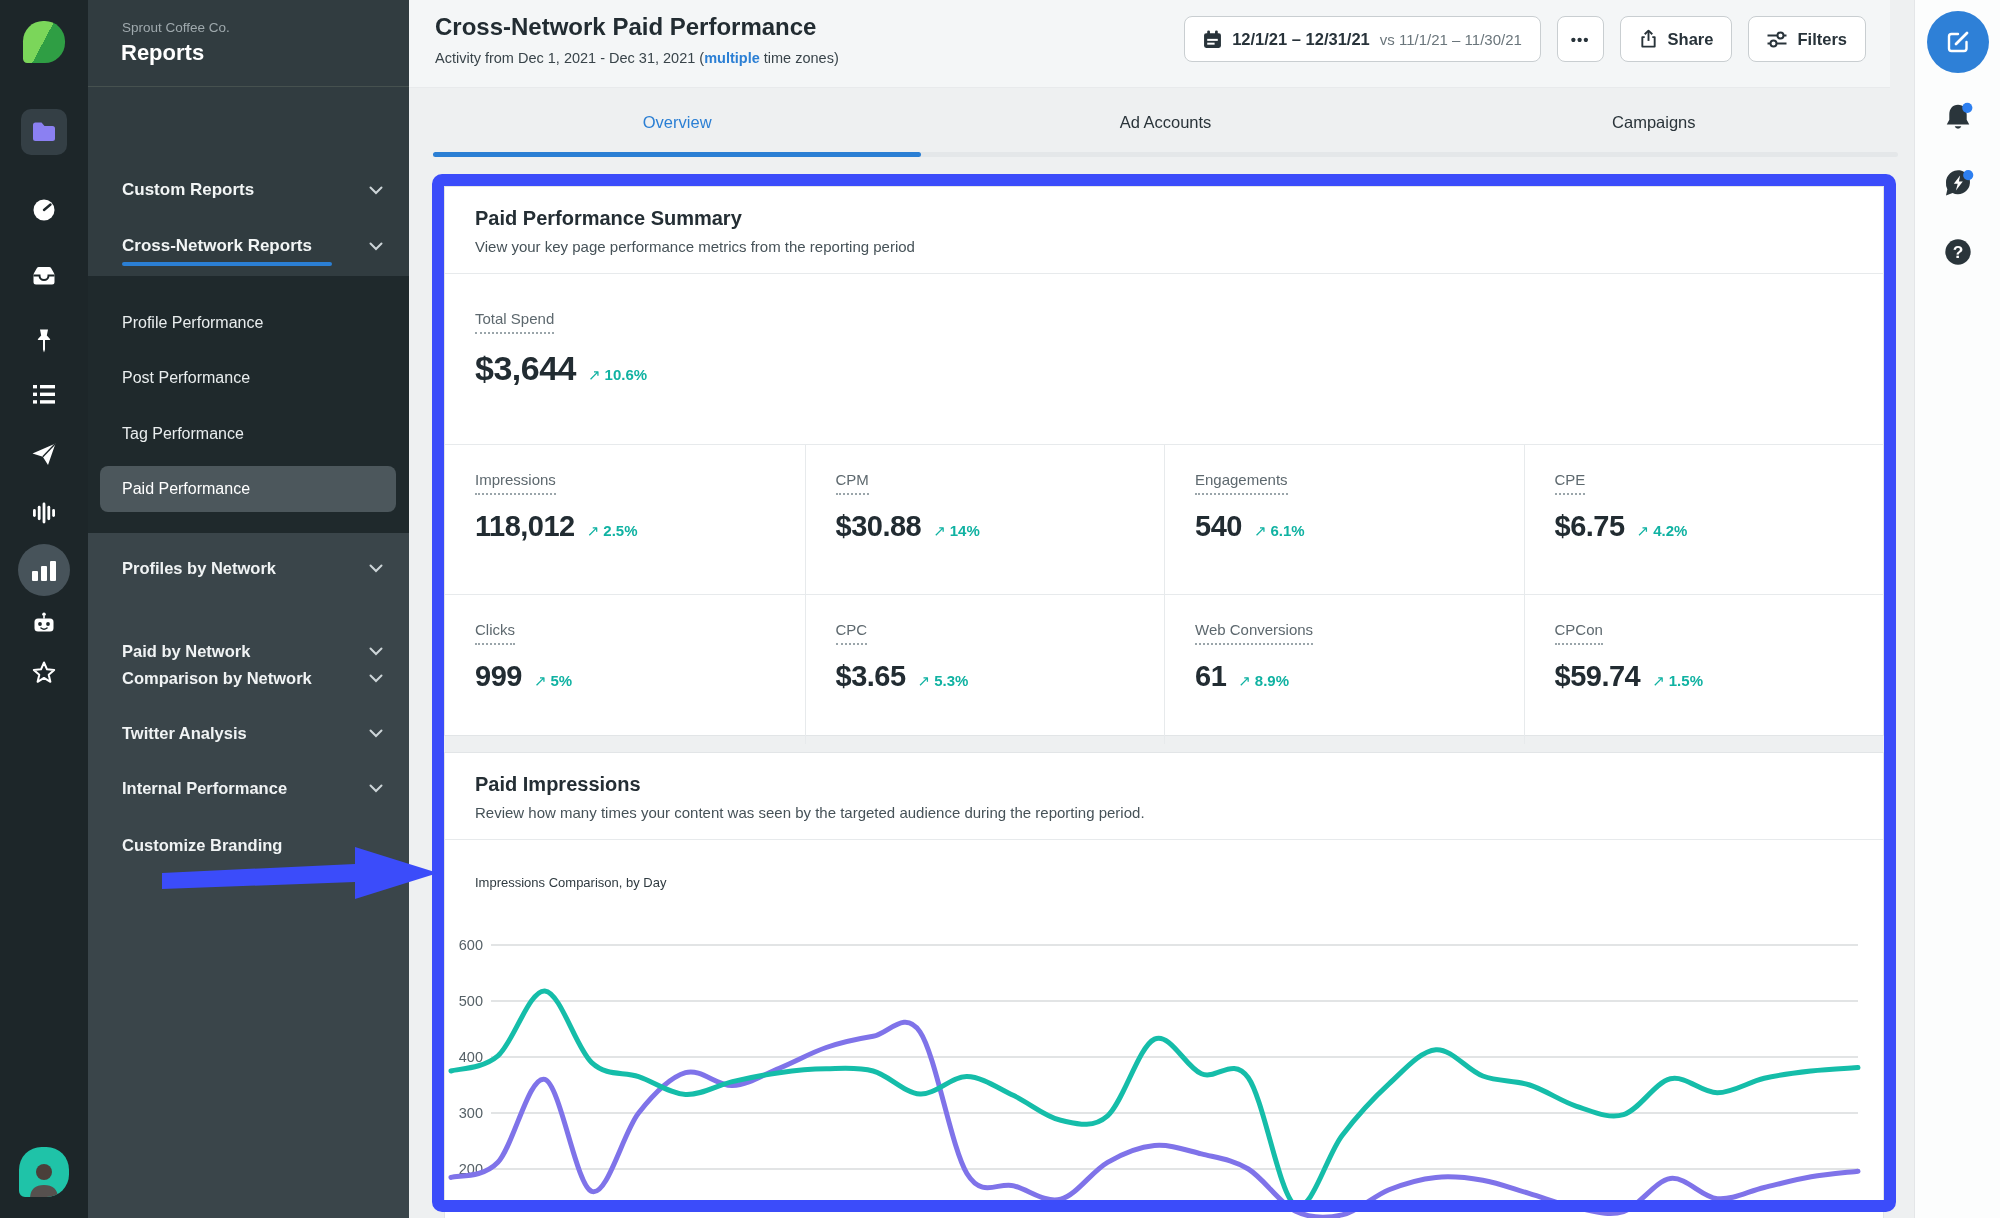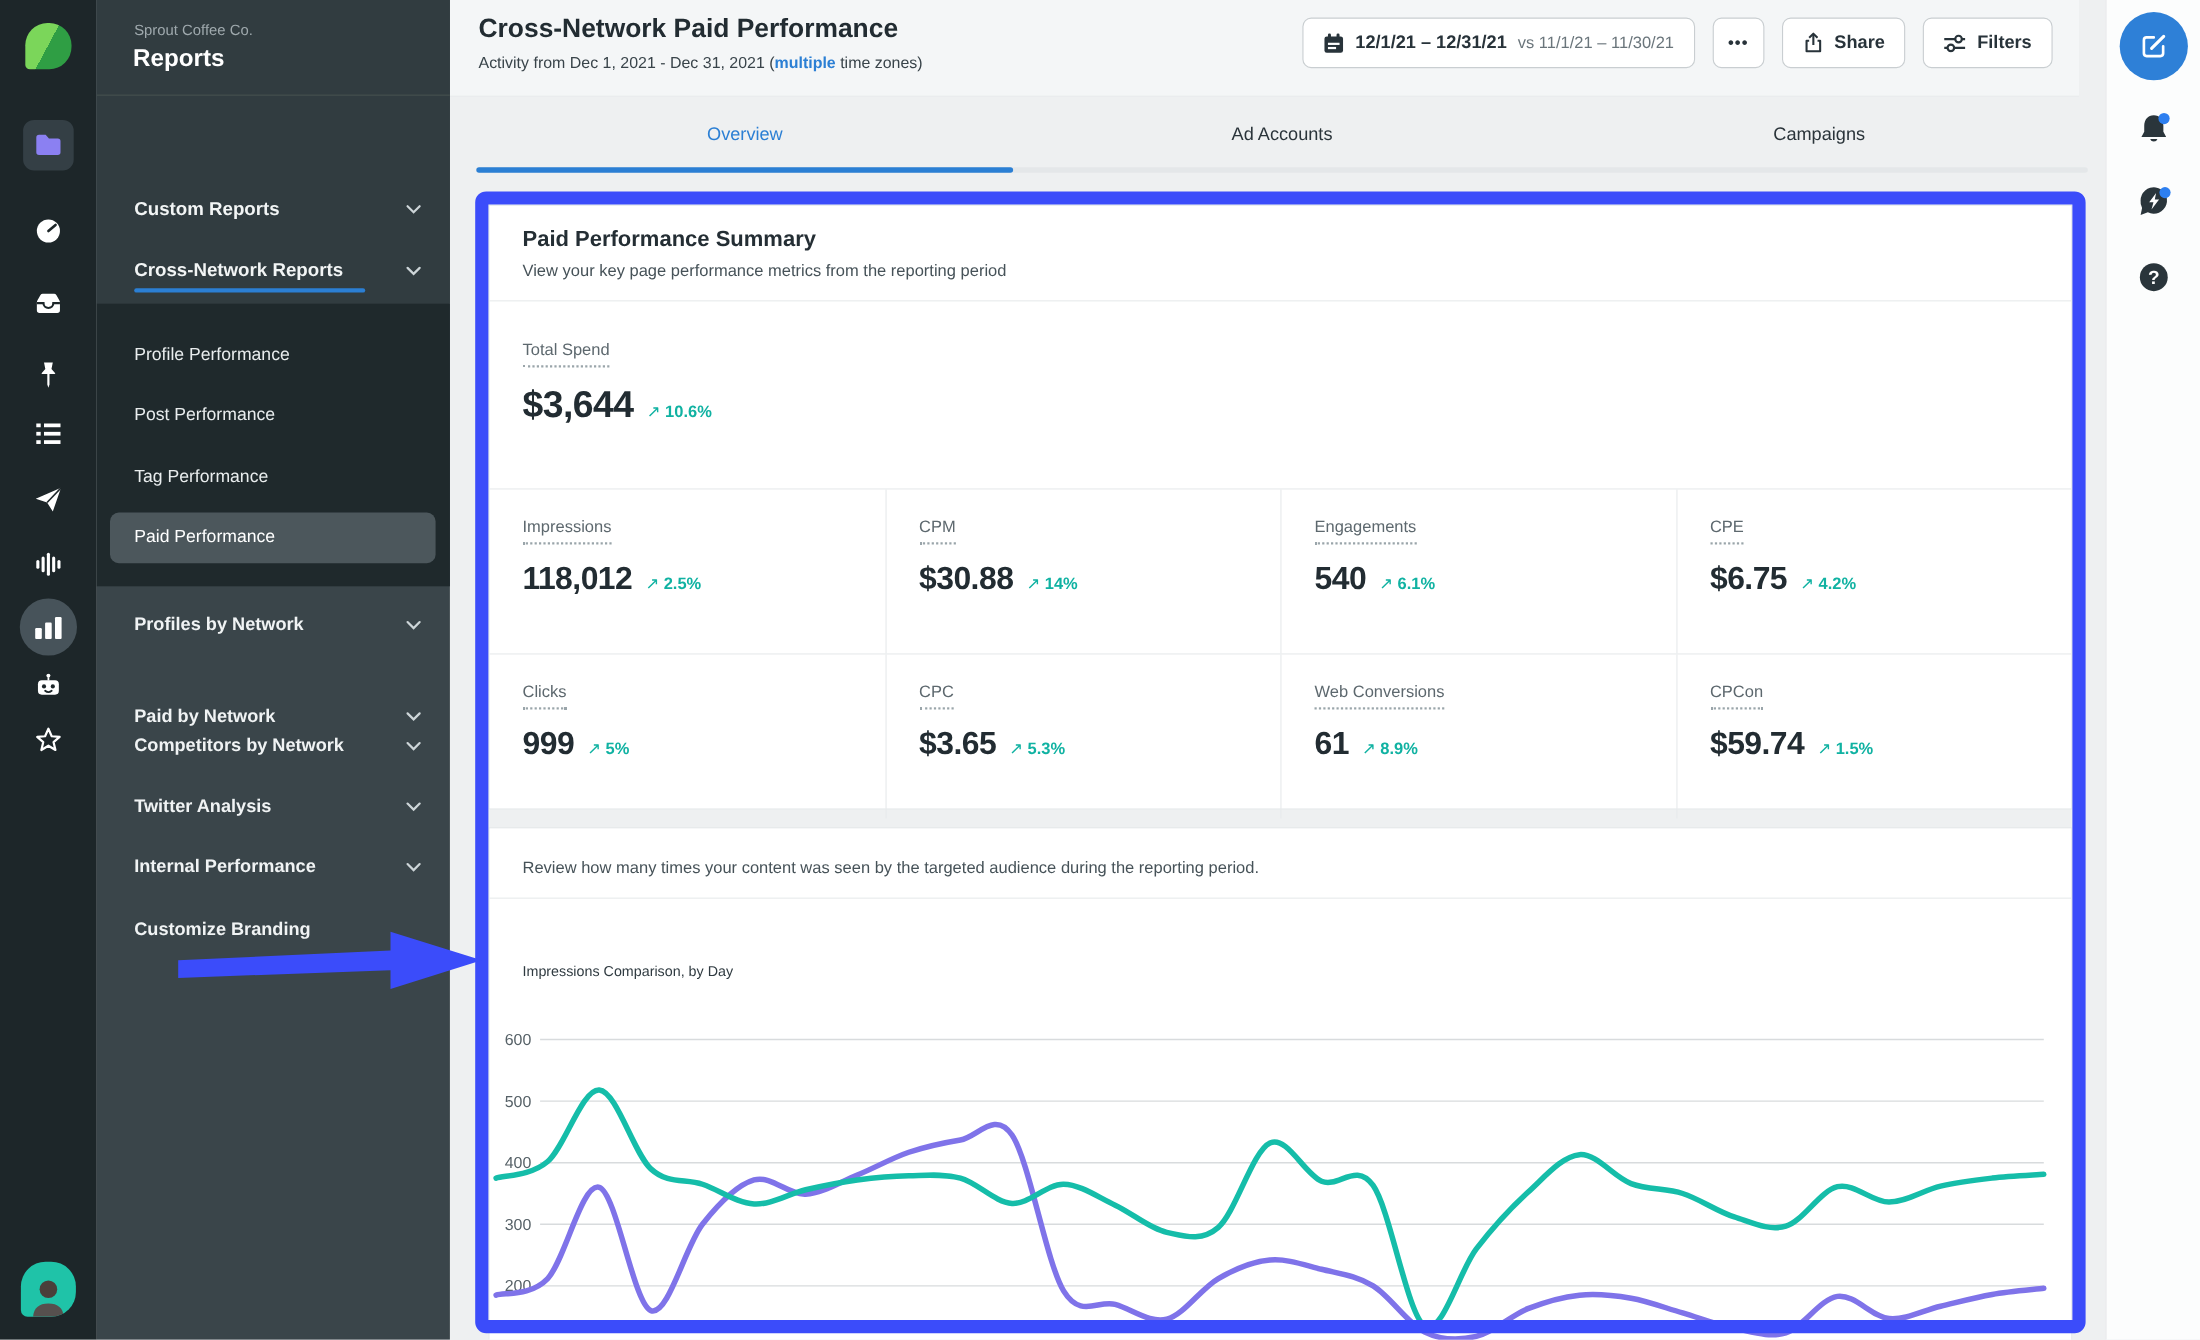--- a/index.html
+++ b/index.html
@@ -208,21 +208,21 @@
       </svg>
   </div>
   <div class="sb-section" style="top:624px;">
     <span>Paid by Network</span>
       <span style="flex:1;"></span>
     <svg width="14" height="9" viewBox="0 0 14 9">
         <path d="M1.5 1.5 L7 7 L12.5 1.5" stroke="#cdd5d8" stroke-width="2" fill="none" stroke-linecap="round"></path>
       </svg>
   </div>
   <div class="sb-section" style="top:651px;">
-    <span>Competitors by Network</span>
+    <span>Comparison by Network</span>
       <span style="flex:1;"></span>
     <svg width="14" height="9" viewBox="0 0 14 9">
         <path d="M1.5 1.5 L7 7 L12.5 1.5" stroke="#cdd5d8" stroke-width="2" fill="none" stroke-linecap="round"></path>
       </svg>
   </div>
   <div class="sb-section" style="top:706px;">
     <span>Twitter Analysis</span>
       <span style="flex:1;"></span>
     <svg width="14" height="9" viewBox="0 0 14 9">
         <path d="M1.5 1.5 L7 7 L12.5 1.5" stroke="#cdd5d8" stroke-width="2" fill="none" stroke-linecap="round"></path>
@@ -354,20 +354,21 @@
         <div class="metric-value-row">
             <span class="metric-value">$59.74</span>
           <span class="delta"><span class="arr">↗</span><span>1.5%</span></span>
           </div>
       </div>
     </div>
   </div>
 
   <div class="card" style="top:752px; height:470px;">
     <div class="card-hd">
+      <div class="card-title">Paid Impressions</div>
       <div class="card-desc">Review how many times your content was seen by the targeted audience during the reporting period.</div>
     </div>
     <div class="chart-label">Impressions Comparison, by Day</div>
     <svg class="chart-svg" width="1438" height="308" viewBox="0 0 1438 308">
         <line x1="46" x2="1413" y1="34" y2="34" stroke="#d8dbdd" stroke-width="1.3"></line>
         <text x="38" y="39" text-anchor="end" font-size="14.5" fill="#566167" font-family="Liberation Sans, sans-serif">600</text>
         <line x1="46" x2="1413" y1="90" y2="90" stroke="#d8dbdd" stroke-width="1.3"></line>
         <text x="38" y="95" text-anchor="end" font-size="14.5" fill="#566167" font-family="Liberation Sans, sans-serif">500</text>
         <line x1="46" x2="1413" y1="146" y2="146" stroke="#d8dbdd" stroke-width="1.3"></line>
         <text x="38" y="151" text-anchor="end" font-size="14.5" fill="#566167" font-family="Liberation Sans, sans-serif">400</text>

